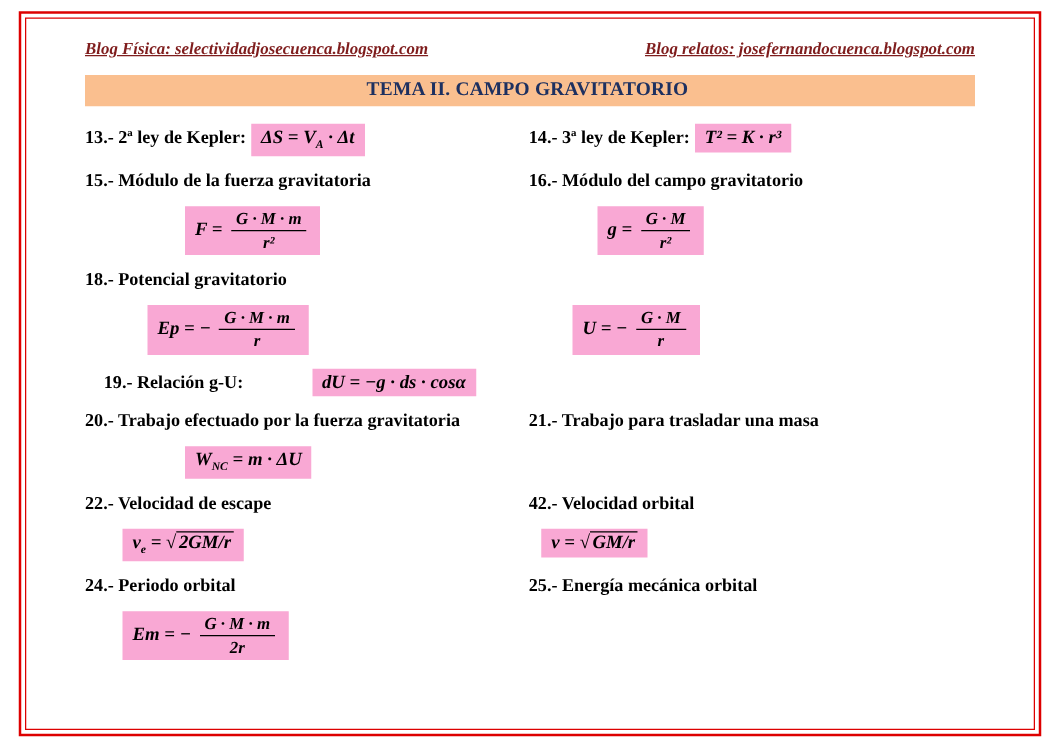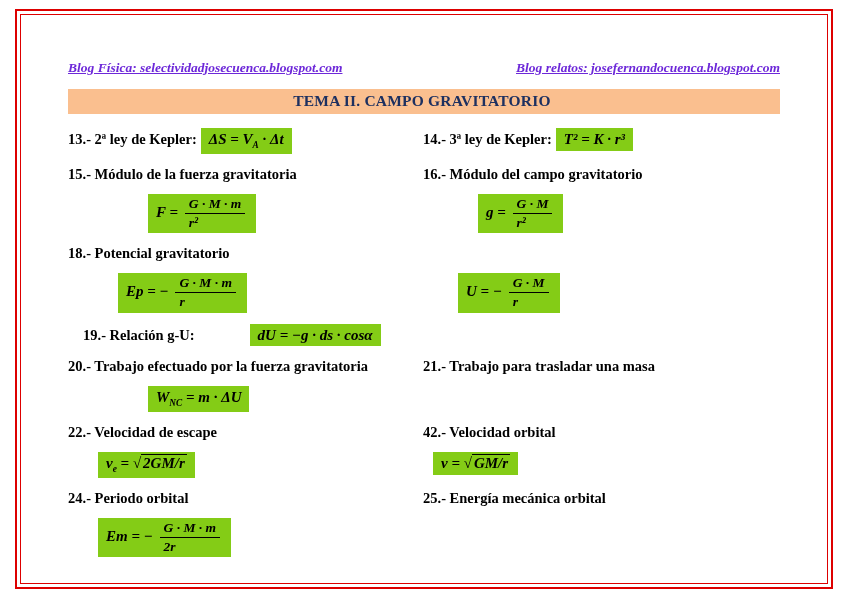--- a/index.html
+++ b/index.html
@@ -17,45 +17,45 @@
     border:1px solid #dd0000;pointer-events:none;
   }
   .content{
     position:absolute;top:15px;left:21px;right:21px;bottom:16px;
     padding:16px 47px 0 47px;box-sizing:border-box;
   }
   .hdr{
     display:flex;justify-content:space-between;align-items:baseline;
   }
   .hdr a{
-    color:#6d28d9;font-weight:bold;font-style:italic;
-    text-decoration:underline;font-size:13.5px;cursor:pointer;margin-top:29px;
+    color:#7f1d1d;font-weight:bold;font-style:italic;
+    text-decoration:underline;font-size:13.5px;cursor:pointer;
   }
   .banner{
     margin-top:13px;background:#fabf8f;text-align:center;
     padding:3px 4px 4px 0;
   }
   .banner .ttl{
     font-weight:bold;font-size:15.5px;color:#1d3060;letter-spacing:.2px;
   }
   #rows{margin-top:14px;}
   .row{display:flex;margin-bottom:11px;align-items:flex-start;}
   .cell{box-sizing:border-box;}
   .cell.left{width:355px;flex-shrink:0;}
   .cell.right{flex:1;}
   .cell.full{width:100%;}
   .label{font-weight:bold;font-size:14.5px;line-height:1.25;}
   .formula{
-    display:inline-block;background:#84cc16;font-weight:bold;
+    display:inline-block;background:#f9a8d4;font-weight:bold;
     font-style:italic;font-size:15px;padding:2px 8px;margin-left:4px;
     line-height:1.25;white-space:nowrap;
   }
   .cell > .formula:first-child{margin-left:0;}
   .frac{
-    display:inline-flex;flex-direction:column;text-align:left;
+    display:inline-flex;flex-direction:column;text-align:center;
     vertical-align:middle;margin:0 3px;
   }
   .frac .num{
     border-bottom:1.5px solid #000;padding:0 4px 1px 4px;
     font-size:13.5px;line-height:1.2;
   }
   .frac .den{padding:1px 4px 0 4px;font-size:13.5px;line-height:1.2;}
   .sqrt .radical{font-style:normal;}
   .sqrt .radicand{border-top:1.5px solid #000;padding:0 2px;}
   sub{font-size:.62em;}

